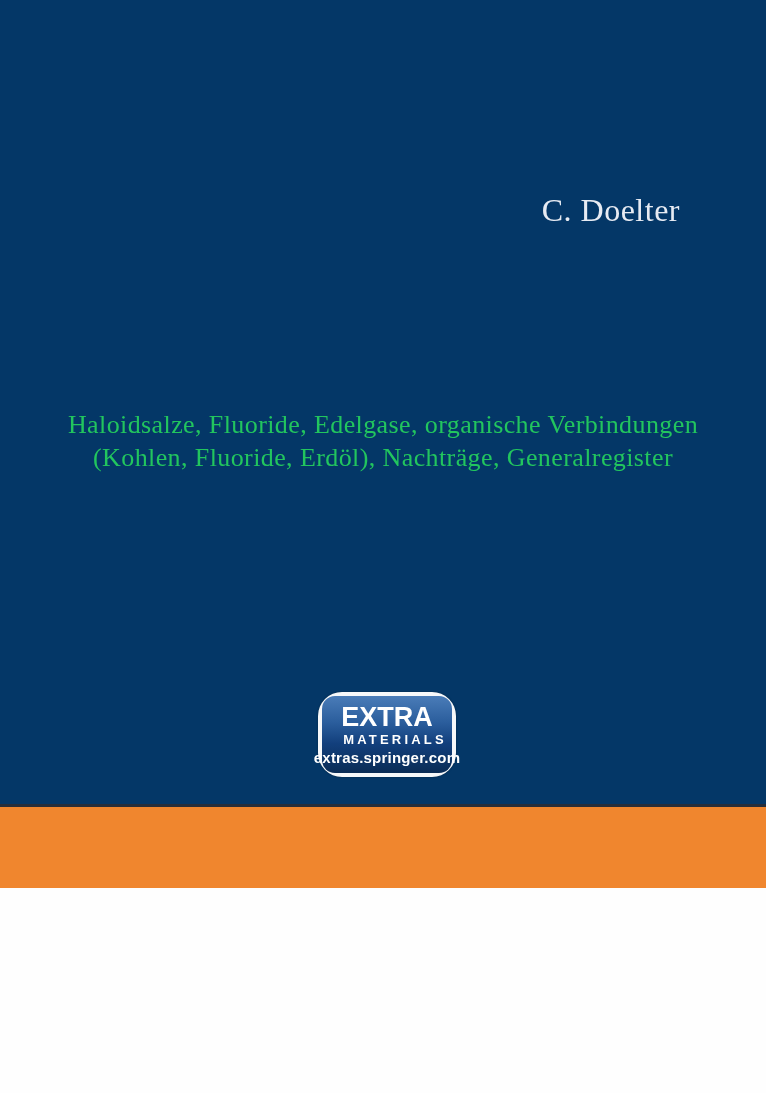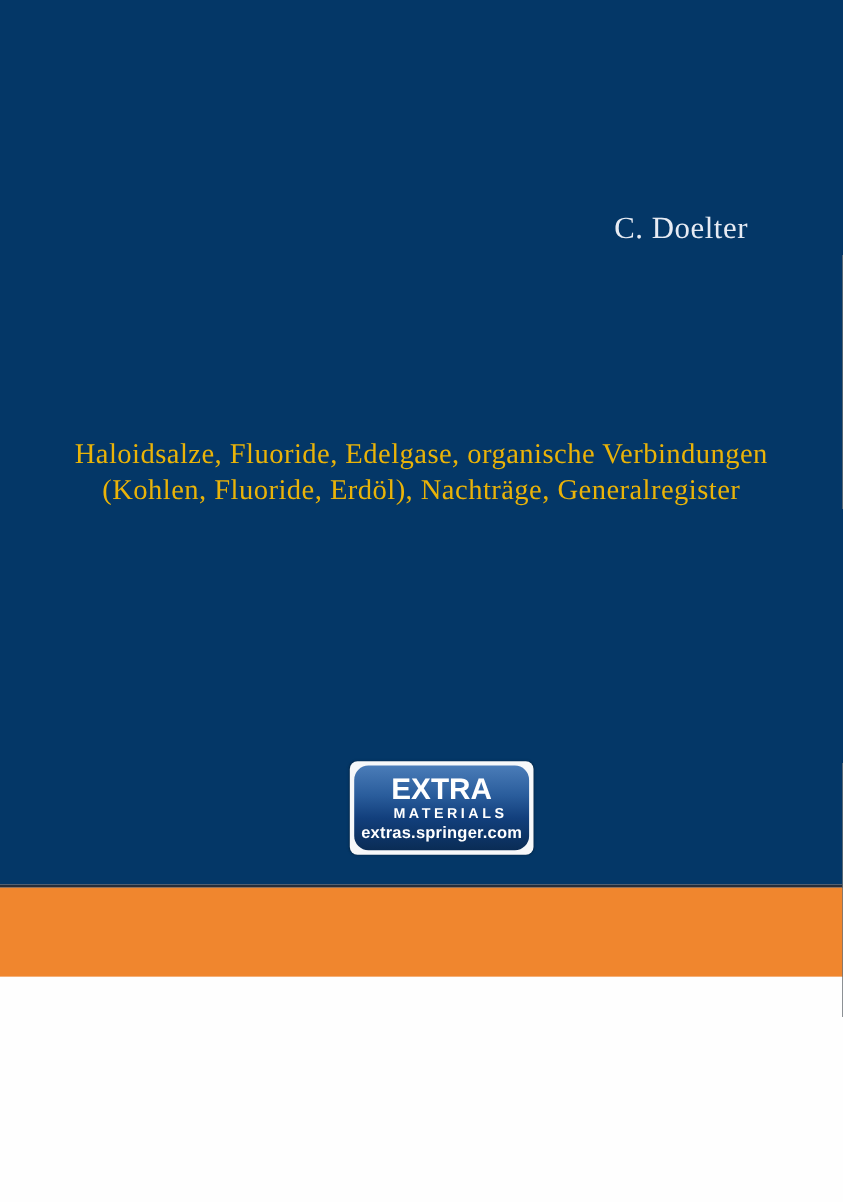--- a/index.html
+++ b/index.html
@@ -18,45 +18,45 @@
   .cover {
     position: absolute;
     left: 0; top: 0;
     width: 766px; height: 804px;
     background: #043767;
   }
   .author {
     position: absolute;
     top: 192px;
     right: 86px;
-    font-size: 28px;
+    font-size: 32px;
     letter-spacing: 0.5px;
     color: #e7ebf3;
   }
   .title {
     position: absolute;
-    top: 396px;
+    top: 408px;
     left: 0;
     width: 100%;
     text-align: center;
-    color: #eab308;
+    color: #22c55e;
     font-size: 26px;
     line-height: 33px;
     letter-spacing: 0.4px;
   }
 
   
   .badge {
     position: absolute;
     left: 318px;
     top: 692px;
-    width: 167px;
+    width: 138px;
     height: 85px;
     background: #f6f8fa;
-    border-radius: 7px;
+    border-radius: 24px;
     padding: 4px;
     box-shadow: 0 0 2px rgba(0,0,0,0.35);
   }
   .badge-inner {
     width: 100%; height: 100%;
     border-radius: 13px;
     background: linear-gradient(180deg, #4a7cb8 0%, #2a5d9c 35%, #123f7c 62%, #0a2c55 100%);
     display: flex;
     flex-direction: column;
     align-items: center;

